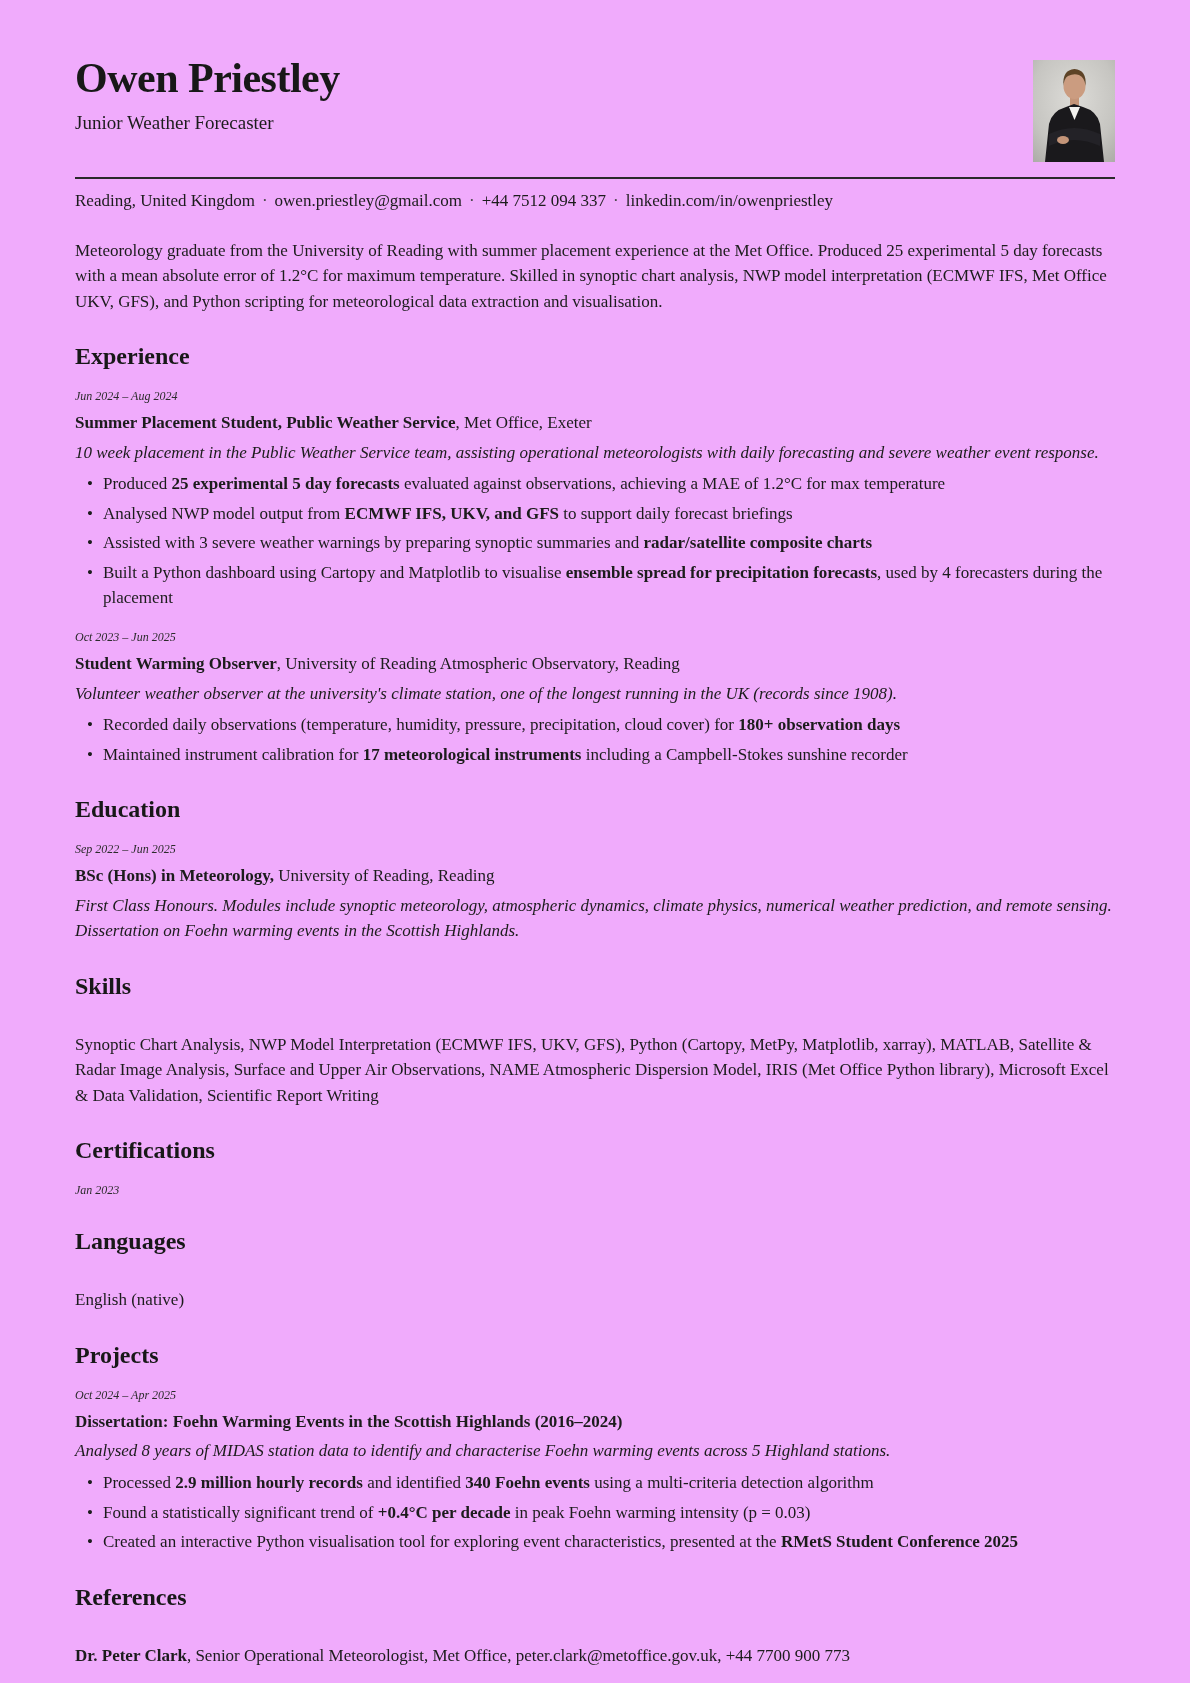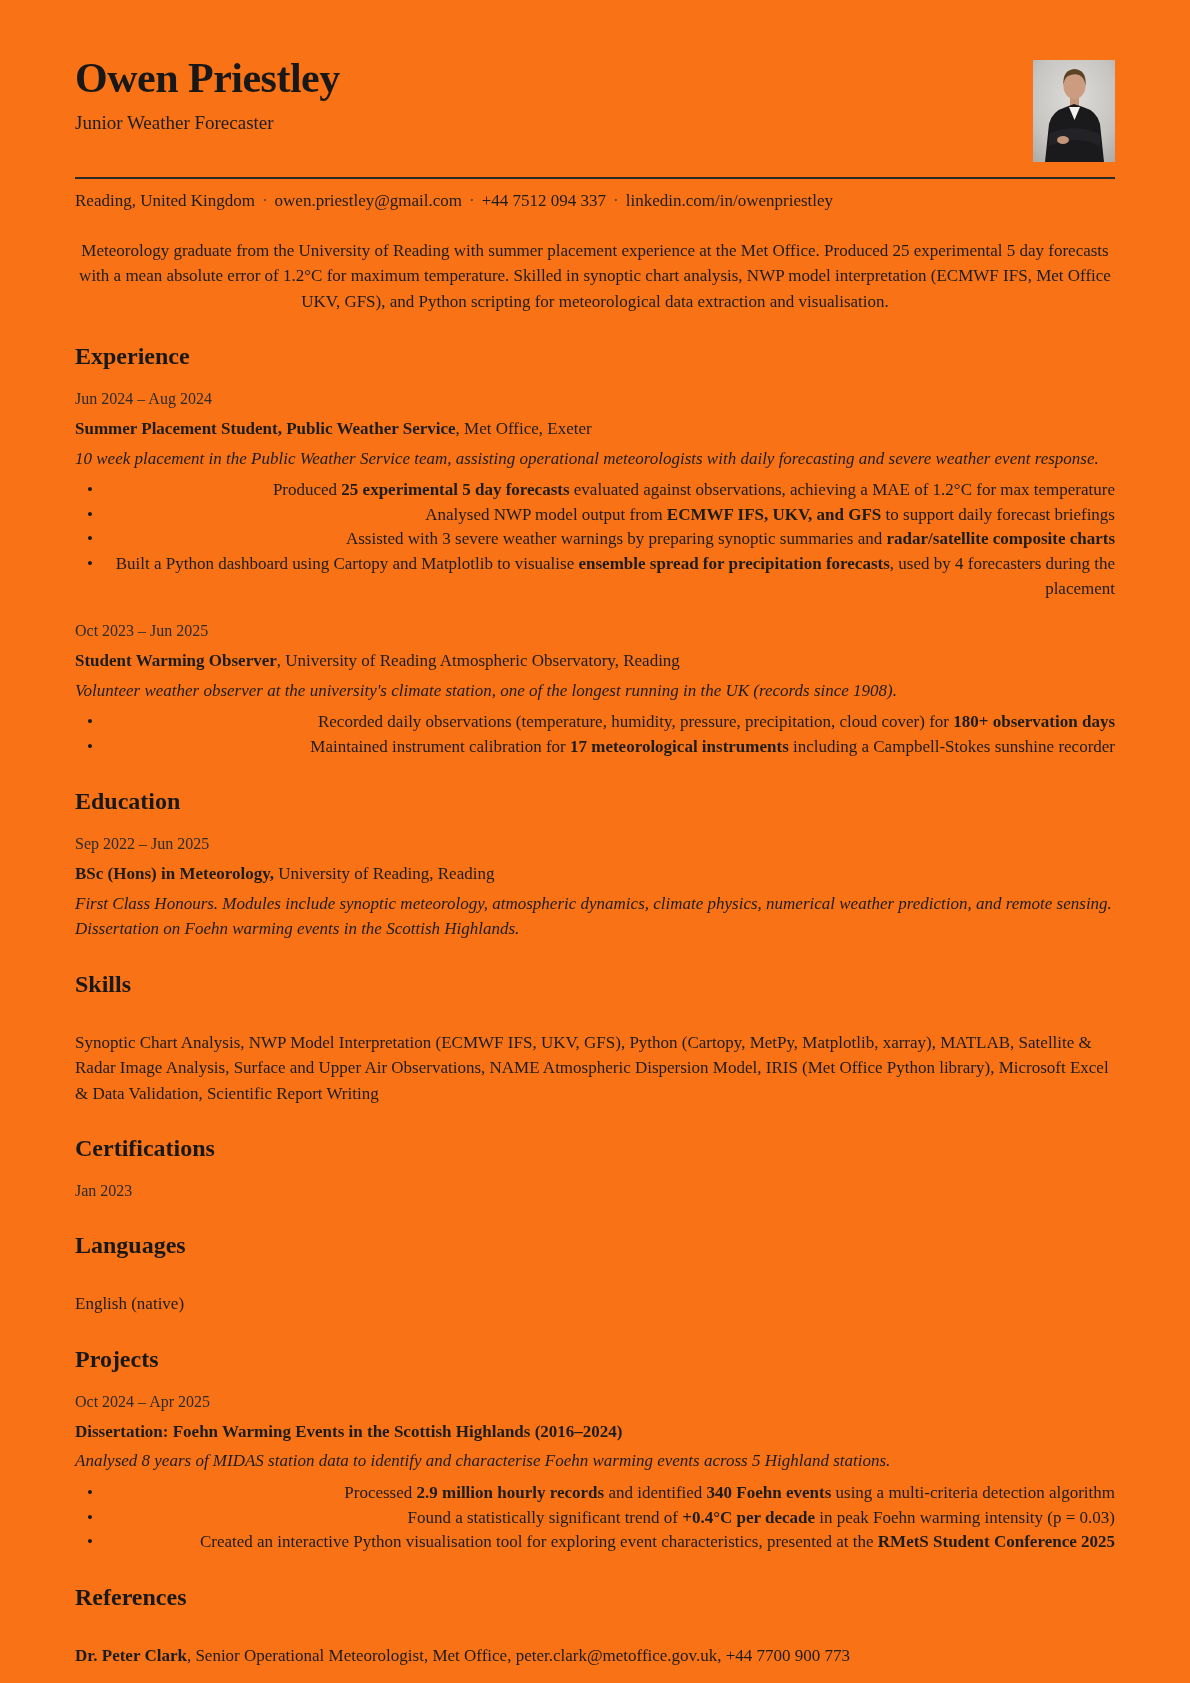--- a/index.html
+++ b/index.html
@@ -1,44 +1,44 @@
 <!DOCTYPE html>
 <html><head>
 <meta charset="utf-8">
 <style>
   html,body{margin:0;padding:0;background:#ffffff;}
   .page{
     position:relative;
     width:1190px;height:1683px;
     box-sizing:border-box;
     padding:56px 75px 30px 75px;
-    background:#f97316;
+    background:#f0abfc;
     font-family:"Liberation Serif","DejaVu Serif",serif;
     color:#1c1c1c;
     font-size:17px;
     line-height:1.5;
     display:flex;flex-direction:column;
     overflow:hidden;
   }
   .header{display:flex;justify-content:space-between;align-items:flex-start;}
   .header-left{flex:1;}
   .name{font-size:42px;font-weight:700;line-height:1.05;margin:0;letter-spacing:-0.5px;color:#181818;}
   .subtitle{font-size:19px;margin-top:9px;color:#1c1c1c;}
   .portrait{width:82px;height:102px;flex:0 0 auto;margin-top:4px;}
   .rule{border-top:2px solid #2a2a2a;margin-top:15px;}
   .contact{margin-top:9px;font-size:17px;white-space:nowrap;}
   .sep{margin:0 7px;color:#444;}
-  .summary{margin-top:24px;text-align:center;}
+  .summary{margin-top:24px;}
   .section-heading{font-size:24px;font-weight:700;margin:24px 0 0 0;color:#181818;}
   .entry{margin-top:13px;}
-  .entry-date{font-size:16px;color:#2b2b2b;}
+  .entry-date{font-style:italic;font-size:12px;color:#2b2b2b;}
   .entry-title{margin-top:5px;}
   .entry-desc{margin-top:4px;font-style:italic;}
   ul.bullets{margin:7px 0 0 0;padding:0;list-style:none;}
-  ul.bullets li{position:relative;padding-left:28px;line-height:1.45;text-align:right;}
+  ul.bullets li{position:relative;padding-left:28px;margin-top:5px;line-height:1.45;}
   ul.bullets li::before{content:"•";position:absolute;left:12px;top:0;color:#1c1c1c;}
   .plain-block{margin-top:28px;}
   b{font-weight:700;}
   .footer{margin-top:auto;text-align:center;font-size:16px;color:#222;padding-top:10px;}
 </style>
 </head>
 <body>
 
 <div class="page">
 

